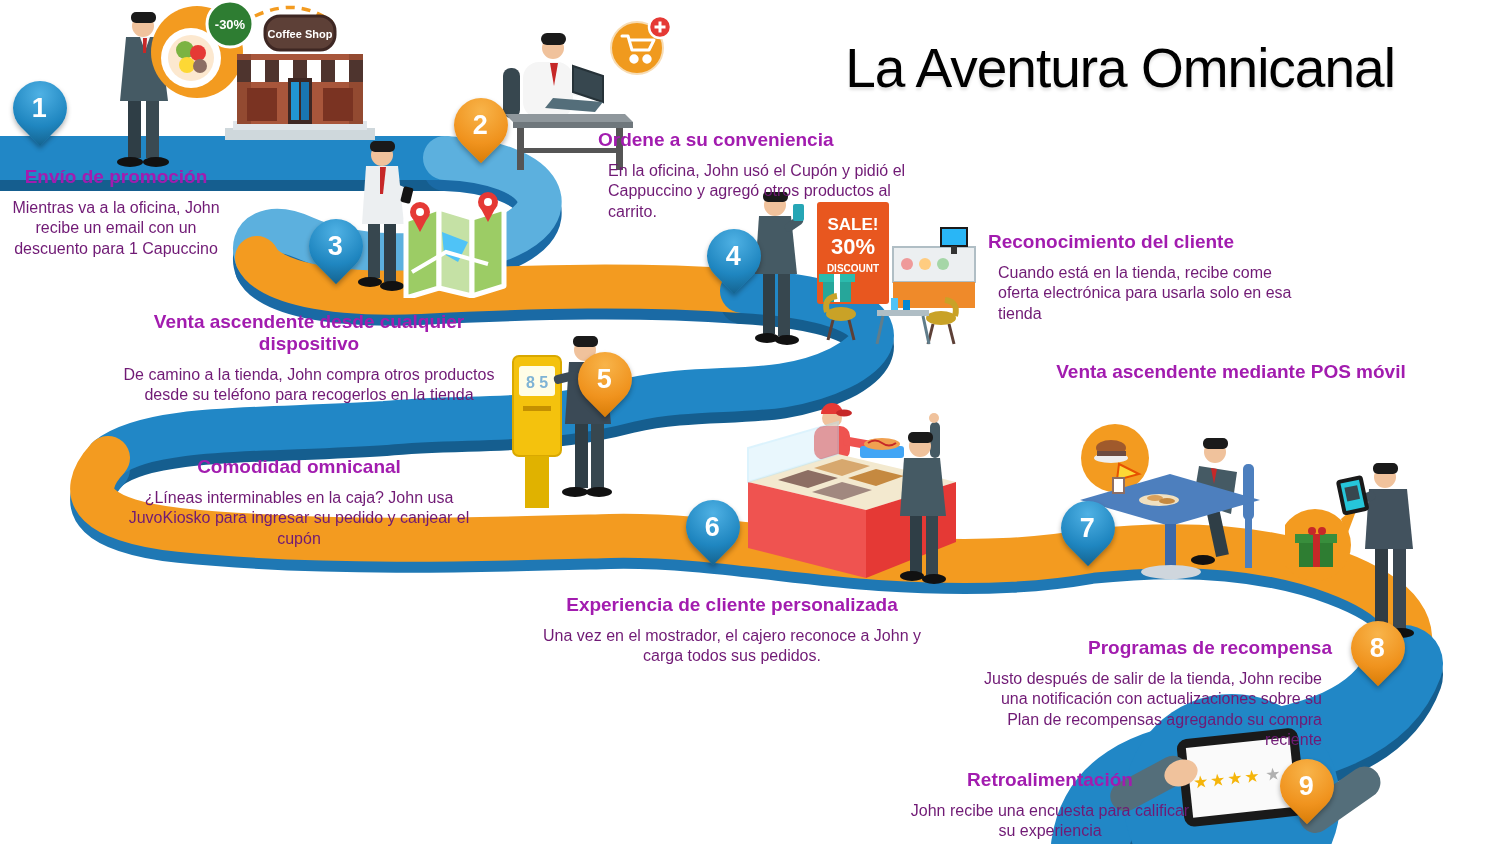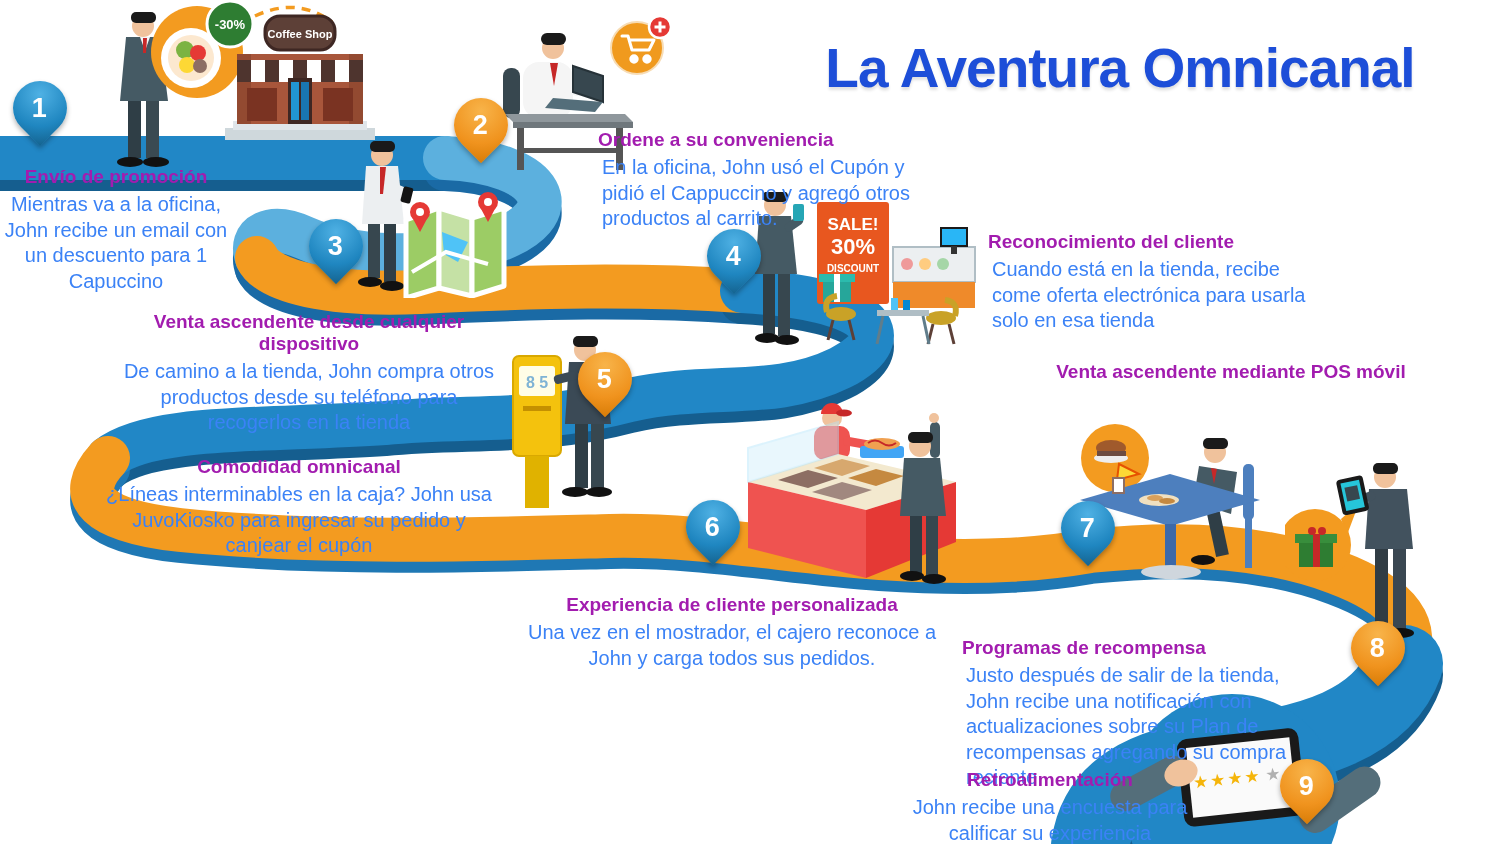--- a/index.html
+++ b/index.html
@@ -2,27 +2,27 @@
 <html><head>
 <meta charset="utf-8">
 <style>
   html,body{margin:0;padding:0;background:#fff;}
   #stage{position:relative;width:1501px;height:844px;overflow:hidden;background:#fff;
          font-family:"Liberation Sans", sans-serif;}
   svg{display:block;}
   .abs{position:absolute;}
   
   .page-title{position:absolute;left:780px;top:36px;width:680px;text-align:center;
-    font-size:55px;font-weight:700;color:#1d4ed8;letter-spacing:-1px;
+    font-size:55px;font-weight:400;color:#000000;letter-spacing:-1px;
     text-shadow:0 3px 3px rgba(0,0,0,.12);}
   
   .step-block{position:absolute;}
   .step-title{font-size:19px;font-weight:bold;color:#a21caf;margin:0 0 4px 0;}
-  .step-desc{font-size:20px;color:#3b82f6;line-height:1.28;margin:4px;}
-  .ta-c{text-align:center;} .ta-l{text-align:left;} .ta-r{}
+  .step-desc{font-size:16px;color:#701a75;line-height:1.28;margin:10px;}
+  .ta-c{text-align:center;} .ta-l{text-align:left;} .ta-r{text-align:right;}
   
   .pin{position:absolute;width:54px;height:54px;border-radius:50% 50% 0 50%;
     transform:rotate(45deg);display:flex;align-items:center;justify-content:center;
     box-shadow:2px 2px 5px rgba(0,0,0,.3);}
   .pin span{transform:rotate(-45deg);color:#fff;font-size:27px;font-weight:bold;}
   .pin.blue{background:radial-gradient(circle at 32% 32%, #4fb1e4, #1f86c0 62%, #15638f);}
   .pin.orange{background:radial-gradient(circle at 32% 32%, #f8b44a, #f0931e 62%, #d87c07);}
 </style>
 </head>
 <body>

